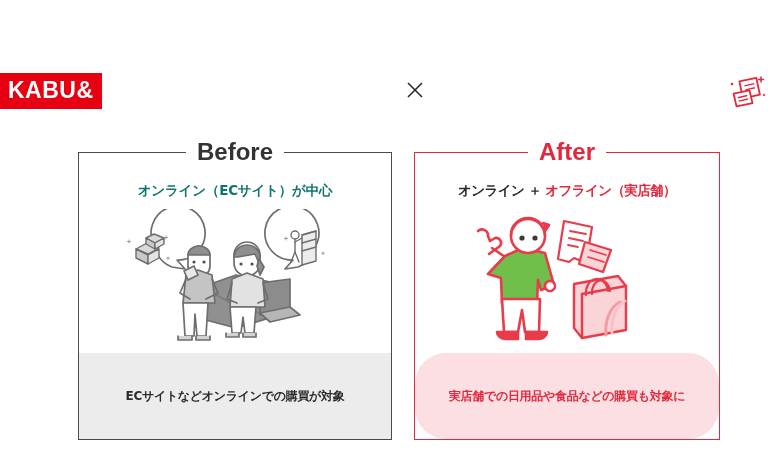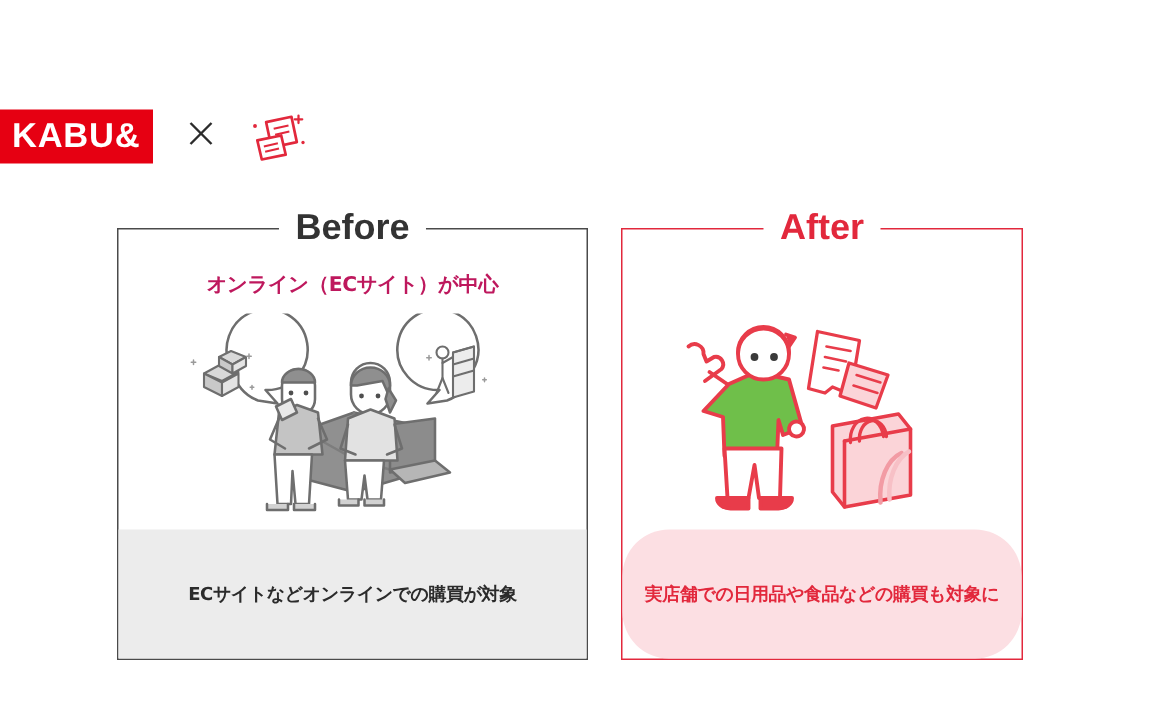--- a/index.html
+++ b/index.html
@@ -17,21 +17,21 @@
 
   
   #brand-bar {
     position: absolute;
     left: 0;
     top: 68px;
     width: 768px;
     height: 46px;
     display: flex;
     align-items: center;
-    justify-content: flex-start;
+    justify-content: space-between;
   }
   .brand-kabu-badge {
     background: #e60012;
     color: #ffffff;
     font-weight: bold;
     font-size: 23px;
     letter-spacing: 0.5px;
     line-height: 1;
     padding: 6px 8px 7px 8px;
     font-family: "Liberation Sans", sans-serif;
@@ -76,21 +76,21 @@
     box-sizing: border-box;
     background: #ffffff;
   }
   #panel-before {
     left: 78px;
     width: 314px;
     border: 1.6px solid #4a4a4a;
   }
   #panel-after {
     left: 414px;
-    width: 268px;
+    width: 306px;
     border: 1.6px solid #e2283c;
   }
 
   
   .panel-title {
     position: absolute;
     top: -14px;
     left: 50%;
     transform: translateX(-50%);
     background: #ffffff;
@@ -109,21 +109,21 @@
     top: 28px;
     left: 0;
     width: 100%;
     text-align: center;
     font-size: 13.5px;
     font-weight: bold;
     line-height: 18px;
     white-space: nowrap;
     font-family: "DejaVu Sans", "Liberation Sans", sans-serif;
   }
-  #panel-before .panel-subtitle { color: #be185d; letter-spacing: -0.2px; }
+  #panel-before .panel-subtitle { color: #0f766e; letter-spacing: -0.2px; }
   #panel-after  .panel-subtitle { color: #2b2b2b; letter-spacing: -0.6px; }
   .hl-red { color: #e2283c; }
 
   
   .panel-art {
     position: absolute;
     top: 56px;
     left: 0;
     width: 100%;
     height: 142px;
@@ -270,20 +270,23 @@
 
   <div class="panel-footer">
     <div class="panel-footer-text">ECサイトなどオンラインでの購買が対象</div>
   </div>
 </div>
 
 <div class="panel" id="panel-after">
 
   <div class="panel-title">After</div>
 
+  <div class="panel-subtitle">
+    <span>オンライン ＋ </span><span class="hl-red">オフライン（実店舗）</span>
+  </div>
 
   <div class="panel-art">
     <svg width="250" height="140" viewBox="0 0 250 140" aria-hidden="true">
       <g fill="none" stroke="#e83c4a" stroke-width="2.6" stroke-linejoin="round" stroke-linecap="round">
 
         <path d="M36 22 a6 6 0 0 1 10 5 l2 5 l5 -3 a5 5 0 0 1 5 8 l-11 8" fill="#ffffff"></path>
         <path d="M50 39 l22 15" fill="none" stroke="#e83c4a" stroke-width="2.6"></path>
 
         <path d="M63 47 l18 -8 l22 5 l9 32 l-13 5 l-3 -10 l-1 24 l-35 0 l-1 -26 l-13 -4 Z" fill="#6fbf4a" stroke="#e83c4a"></path>
 

